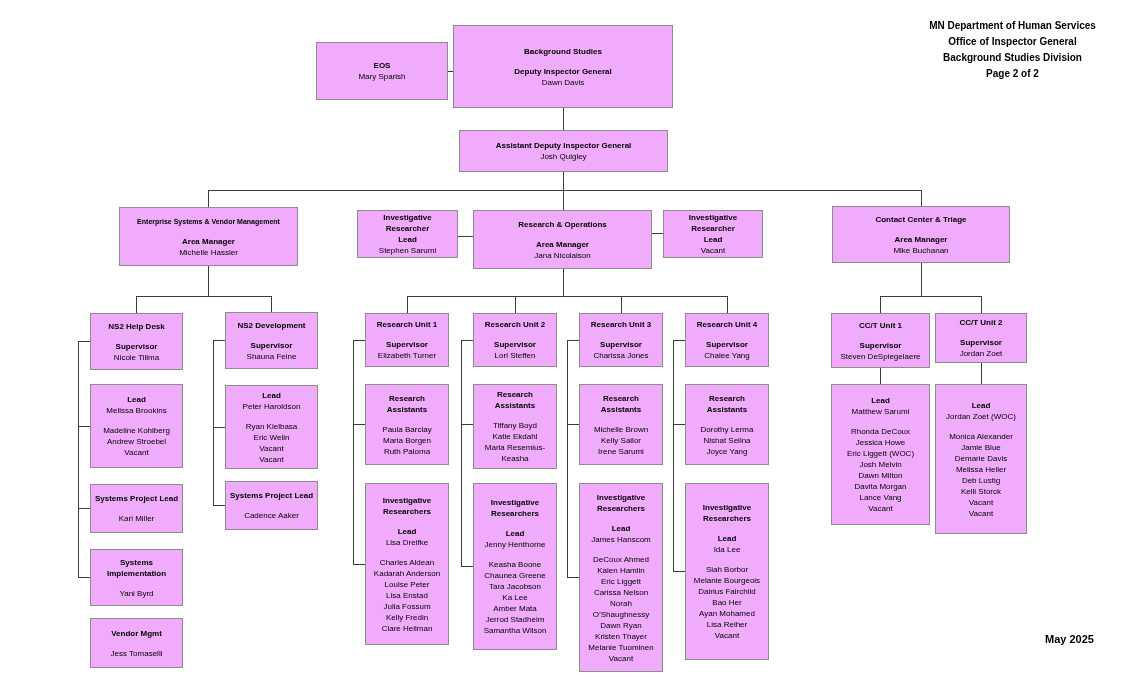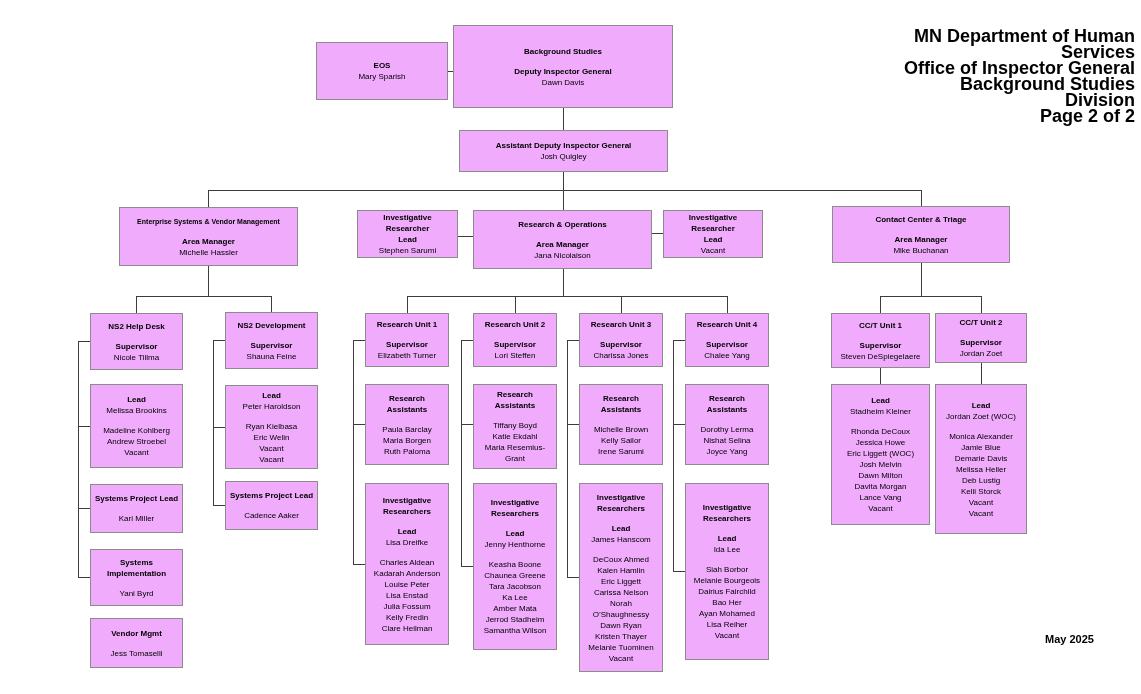--- a/index.html
+++ b/index.html
@@ -6,22 +6,22 @@
   .canvas{position:relative;width:1141px;height:694px;background:#ffffff;overflow:hidden;
           font-family:"Liberation Sans",sans-serif;color:#000;}
   .wires{position:absolute;left:0;top:0;width:1141px;height:694px;}
   .box{position:absolute;background:#f0abfc;border:1px solid #8c8c8c;box-sizing:border-box;
        display:flex;flex-direction:column;justify-content:center;align-items:center;
        text-align:center;font-size:8px;line-height:11px;padding:1px;}
   .ln{min-height:11px;width:100%;}
   .ln.b{font-weight:bold;}
   .ln.s{font-size:7px;}
   .ln.sp{min-height:9px;}
-  .titleblock{position:absolute;left:890px;top:28px;width:245px;font-size:18px;
-              line-height:16px;text-align:right;}
+  .titleblock{position:absolute;left:890px;top:18px;width:245px;font-size:10px;
+              line-height:16px;text-align:center;}
   .titleblock .ln{min-height:16px;}
   .footer{position:absolute;left:997px;top:633px;font-size:11px;font-weight:bold;padding-left:48px;}
 </style>
 </head>
 <body>
 
 <div class="canvas">
 
   <svg class="wires" viewBox="0 0 1141 694" shape-rendering="crispEdges">
     <path fill="none" stroke="#3c3c3c" stroke-width="1" d="
@@ -188,21 +188,21 @@
       <div class="ln b">Supervisor</div>
       <div class="ln">Lori Steffen</div>
     </div>
   <div class="box" style="left:473px;top:384px;width:84px;height:85px">
       <div class="ln b">Research</div>
       <div class="ln b">Assistants</div>
       <div class="ln sp"></div>
       <div class="ln">Tiffany Boyd</div>
       <div class="ln">Katie Ekdahl</div>
       <div class="ln">Maria Resemius-</div>
-      <div class="ln">Grant</div>
+      <div class="ln">Keasha</div>
     </div>
   <div class="box" style="left:473px;top:483px;width:84px;height:167px">
       <div class="ln b">Investigative</div>
       <div class="ln b">Researchers</div>
       <div class="ln sp"></div>
       <div class="ln b">Lead</div>
       <div class="ln">Jenny Henthorne</div>
       <div class="ln sp"></div>
       <div class="ln">Keasha Boone</div>
       <div class="ln">Chaunea Greene</div>
@@ -277,21 +277,21 @@
     </div>
 
   <div class="box" style="left:831px;top:313px;width:99px;height:55px">
       <div class="ln b">CC/T Unit 1</div>
       <div class="ln sp"></div>
       <div class="ln b">Supervisor</div>
       <div class="ln">Steven DeSpiegelaere</div>
     </div>
   <div class="box" style="left:831px;top:384px;width:99px;height:141px">
       <div class="ln b">Lead</div>
-      <div class="ln">Stadheim Kleiner</div>
+      <div class="ln">Matthew Sarumi</div>
       <div class="ln sp"></div>
       <div class="ln">Rhonda DeCoux</div>
       <div class="ln">Jessica Howe</div>
       <div class="ln">Eric Liggett (WOC)</div>
       <div class="ln">Josh Melvin</div>
       <div class="ln">Dawn Milton</div>
       <div class="ln">Davita Morgan</div>
       <div class="ln">Lance Vang</div>
       <div class="ln">Vacant</div>
     </div>

